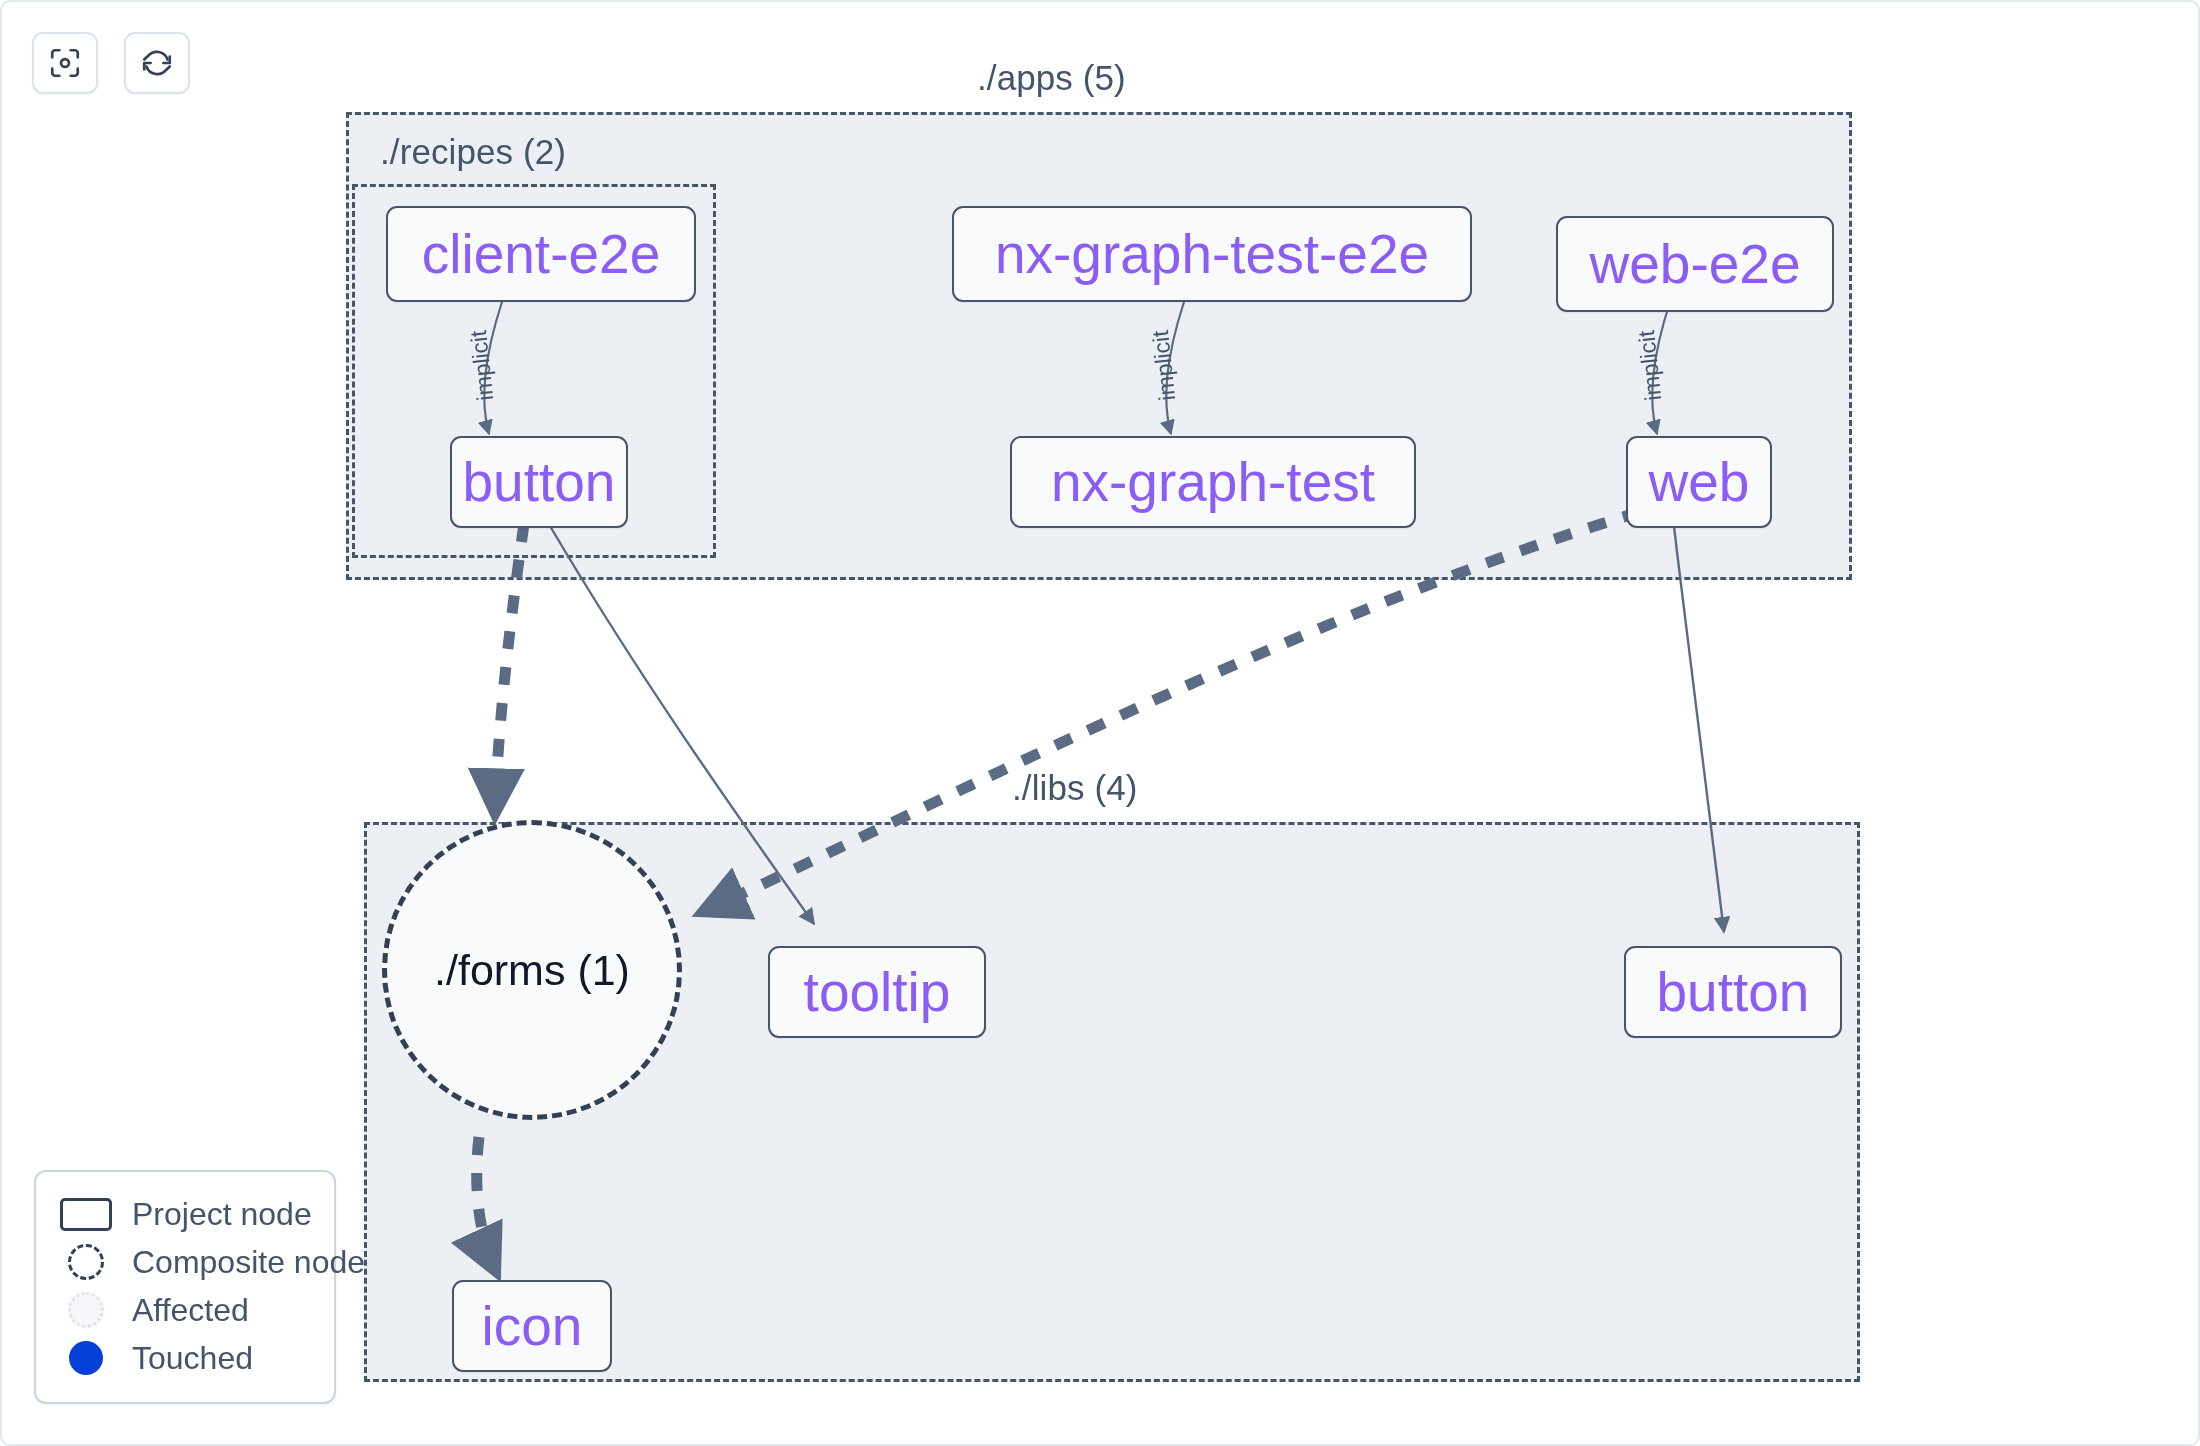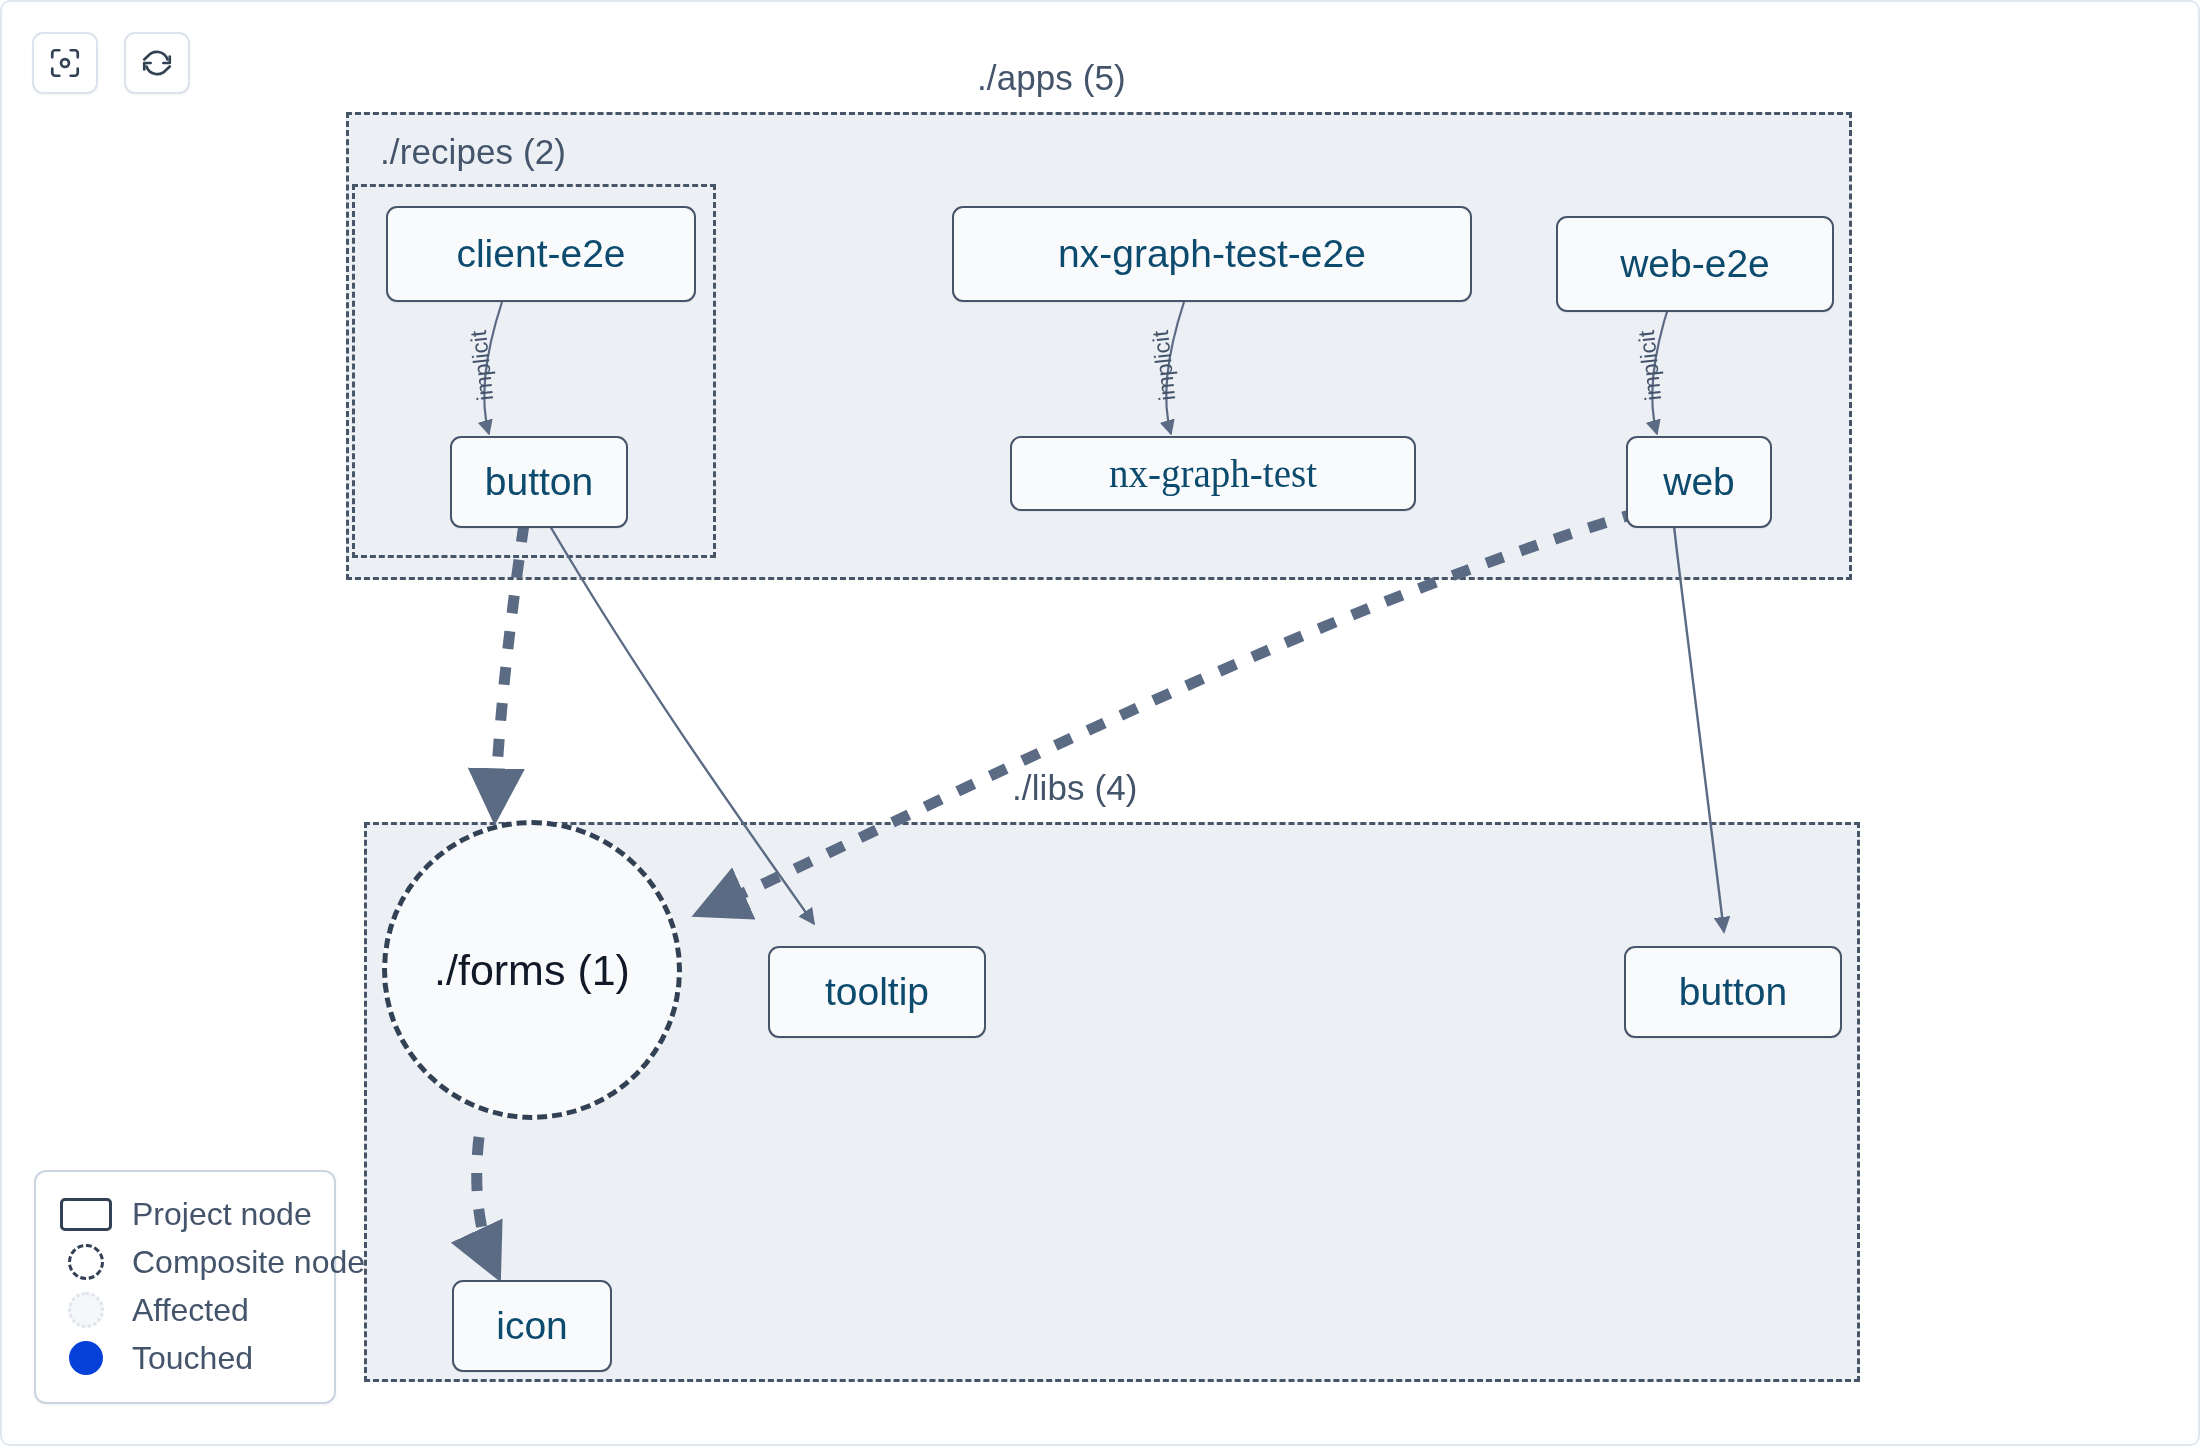--- a/index.html
+++ b/index.html
@@ -53,22 +53,22 @@
     letter-spacing: .1px;
   }
 
   
   .node {
     position: absolute;
     background: #f8fafc;
     border: 2px solid #475569;
     border-radius: 11px;
     display: flex; align-items: center; justify-content: center;
-    color: #0c4a6e;
-    font-size: 39px;
+    color: #8b5cf6;
+    font-size: 55px;
     white-space: nowrap;
     z-index: 20;
     cursor: pointer;
     box-shadow: 0 1px 1px rgba(15,23,42,.06);
   }
 
   .composite-node {
     position: absolute;
     background: #f8fafc;
     border: 5px dashed #334155;
@@ -221,21 +221,21 @@
     </div>
 
     <div class="node" style="left:1554px; top:214px; width:278px; height:96px;">
       <span>web-e2e</span>
     </div>
 
     <div class="node" style="left:448px; top:434px; width:178px; height:92px;">
       <span>button</span>
     </div>
 
-    <div class="node" style="left:1008px; top:434px; width:406px; height:75px;font-family:Liberation Serif, serif;">
+    <div class="node" style="left:1008px; top:434px; width:406px; height:92px;">
       <span>nx-graph-test</span>
     </div>
 
     <div class="node" style="left:1624px; top:434px; width:146px; height:92px;">
       <span>web</span>
     </div>
 
     <div class="composite-node" style="left:380px; top:818px; width:300px; height:300px;">
       <span>./forms (1)</span>
     </div>

